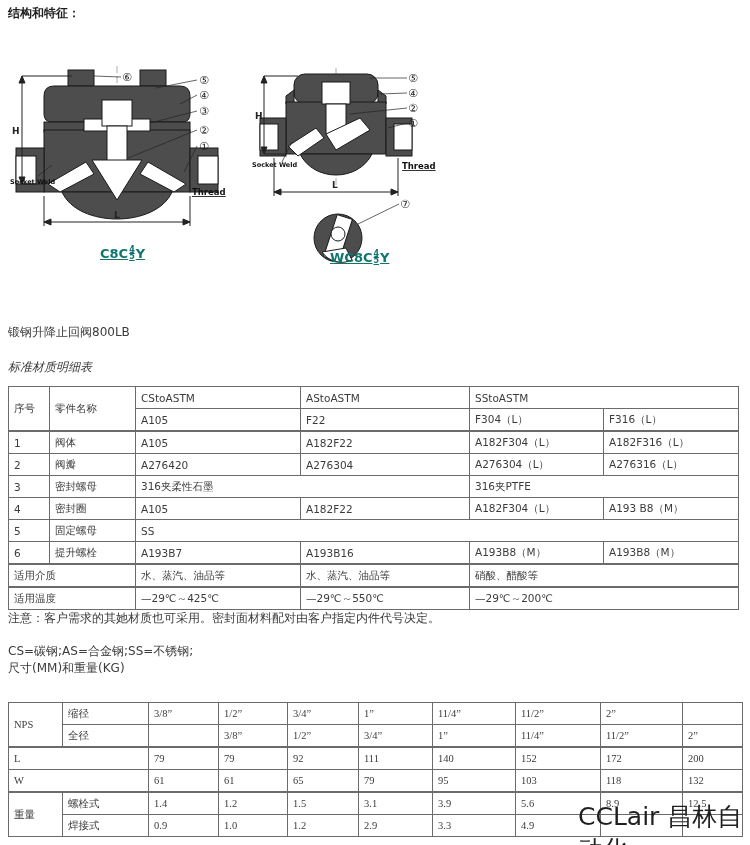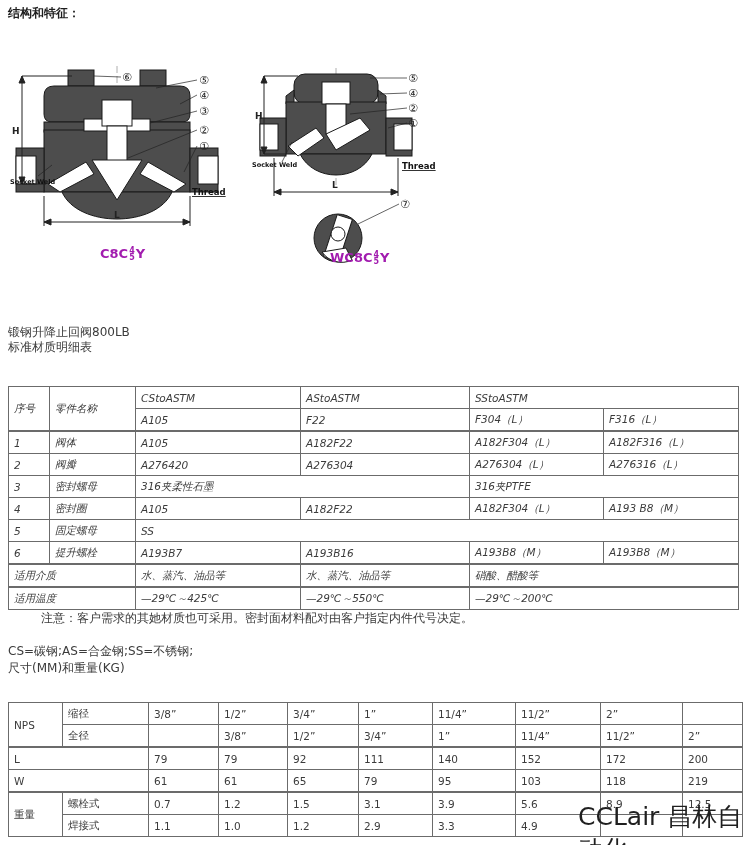--- a/index.html
+++ b/index.html
@@ -2,40 +2,40 @@
 <html><head>
 <meta charset="utf-8">
 <style>
   html,body{margin:0;padding:0;background:#fff;}
   #page{position:relative;width:750px;height:845px;background:#ffffff;overflow:hidden;
         font-family:"DejaVu Sans",sans-serif;color:#3b3b3b;}
   .abs{position:absolute;}
   #main-title{left:8px;top:5px;font-size:12px;font-weight:bold;color:#1e1e1e;}
   .txt{font-size:12px;color:#3b3b3b;}
   #subtitle{left:8px;top:324px;}
-  #mat-title{left:8px;top:339px;}
-  #note1{left:8px;top:610px;margin-left:33px;}
+  #mat-title{left:8px;top:359px;font-style:italic;}
+  #note1{left:8px;top:610px;}
   #note2{left:8px;top:643px;}
   #dims-title{left:8px;top:660px;}
 
   table{border-collapse:collapse;table-layout:fixed;}
   td,th{border:1px solid #6b6b6b;font-size:10.5px;font-weight:normal;text-align:left;
         vertical-align:middle;padding:1px 5px;color:#3b3b3b;overflow:hidden;white-space:nowrap;}
   #material-table{left:8px;top:386px;width:730px;}
-  #material-table td,#material-table th{height:19px;font-style:italic;}
+  #material-table td,#material-table th{height:19px;}
   #dimension-table{left:8px;top:702px;width:734px;}
-  #dimension-table td,#dimension-table th{height:19px;}
+  #dimension-table td,#dimension-table th{height:19px;font-family:Liberation Serif, serif;}
   .thick{border-top-width:2px;}
   table{border:1px solid #4a4a4a;}
 
   #watermark{left:578px;top:800px;font-size:25px;color:#1f1f1f;letter-spacing:0;
              font-family:"DejaVu Sans",sans-serif;z-index:9;}
 
-  .cap{position:absolute;display:flex;align-items:flex-end;font-weight:bold;
-       font-size:13px;color:#a21caf;}
+  .cap{position:absolute;display:flex;align-items:flex-start;font-weight:bold;
+       font-size:13px;color:#0f766e;text-decoration:underline;}
   .frac{display:inline-flex;flex-direction:column;align-items:center;
         font-size:8px;line-height:7px;font-weight:bold;margin:0 1px;}
   svg text{font-family:"DejaVu Sans",sans-serif;}
 </style>
 </head>
 <body>
 
 <div id="page">
 
   <div id="main-title" class="abs">结构和特征：</div>
@@ -318,37 +318,37 @@
     </tr>
     <tr>
       <td colspan="2">W</td>
       <td>61</td>
       <td>61</td>
       <td>65</td>
       <td>79</td>
       <td>95</td>
       <td>103</td>
       <td>118</td>
-      <td>219</td>
+      <td>132</td>
     </tr>
     <tr>
       <td class="thick" rowspan="2">重量</td>
       <td class="thick">螺栓式</td>
-      <td class="thick">0.7</td>
+      <td class="thick">1.4</td>
       <td class="thick">1.2</td>
       <td class="thick">1.5</td>
       <td class="thick">3.1</td>
       <td class="thick">3.9</td>
       <td class="thick">5.6</td>
       <td class="thick">8.9</td>
       <td class="thick">12.5</td>
     </tr>
     <tr>
       <td>焊接式</td>
-      <td>1.1</td>
+      <td>0.9</td>
       <td>1.0</td>
       <td>1.2</td>
       <td>2.9</td>
       <td>3.3</td>
       <td>4.9</td>
       <td></td>
       <td></td>
     </tr>
   </tbody>
     </table>

